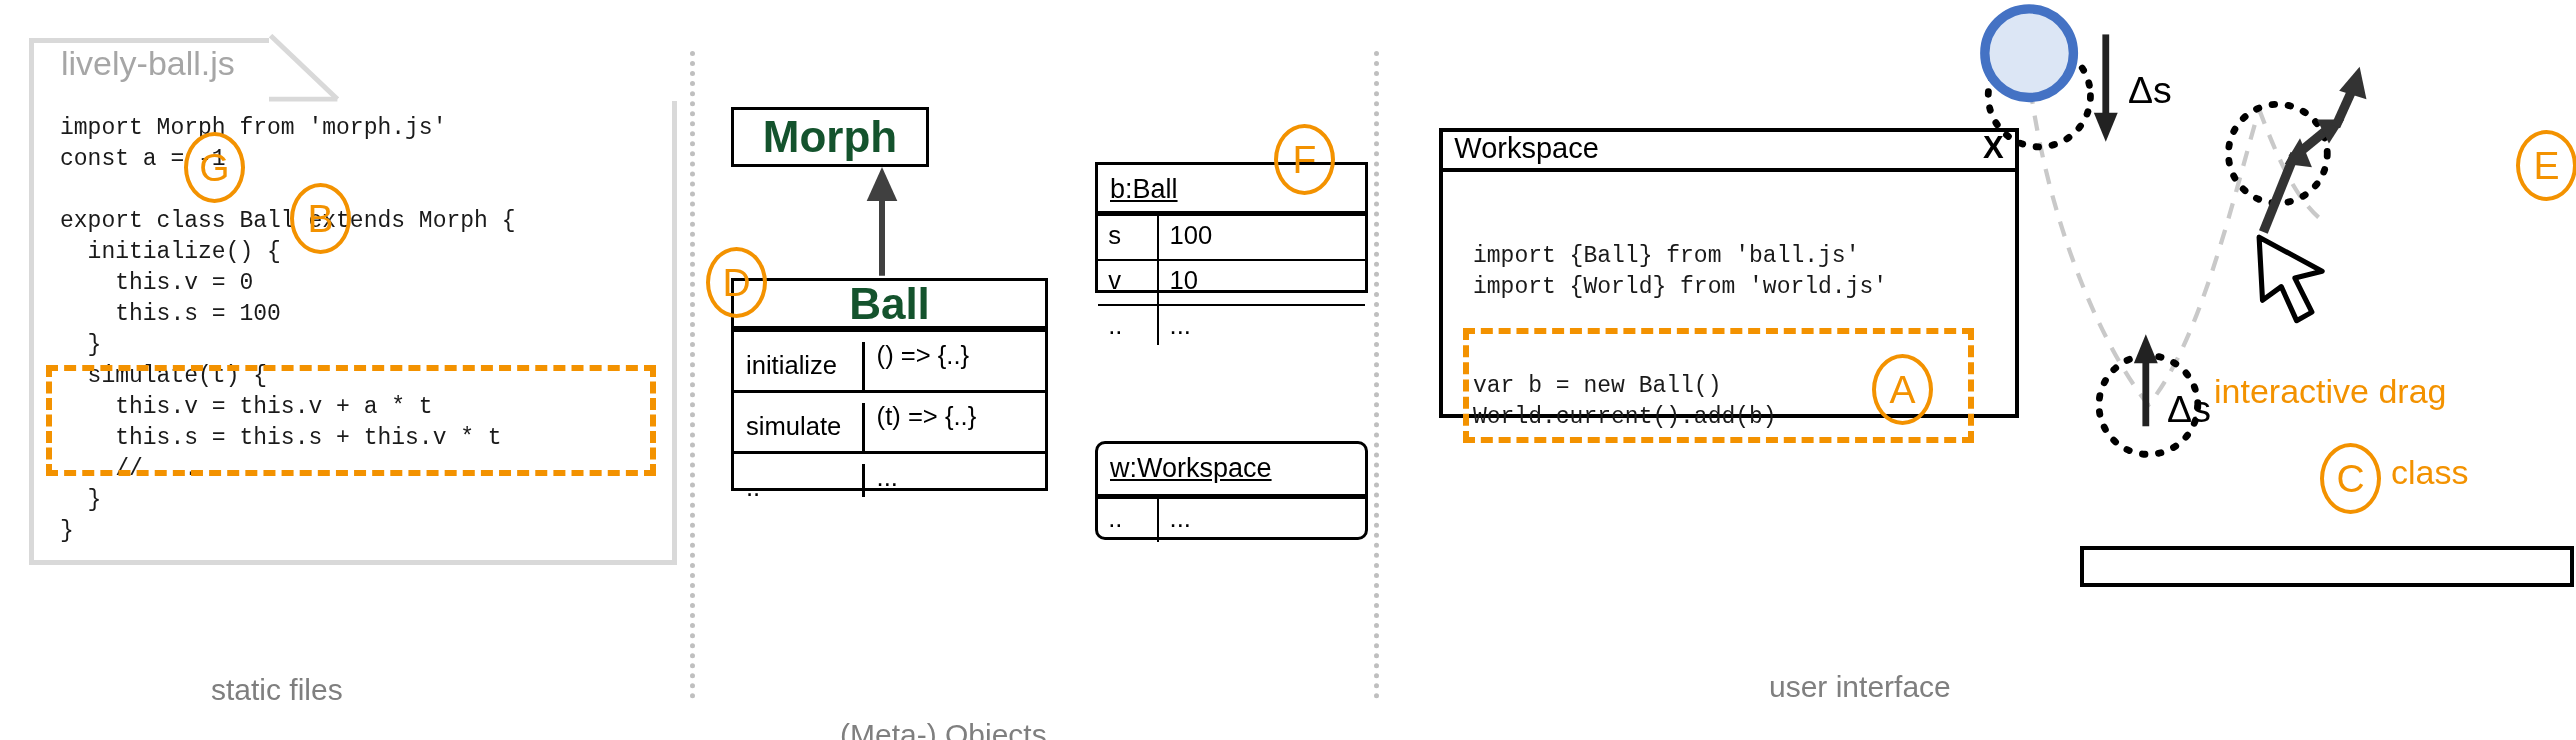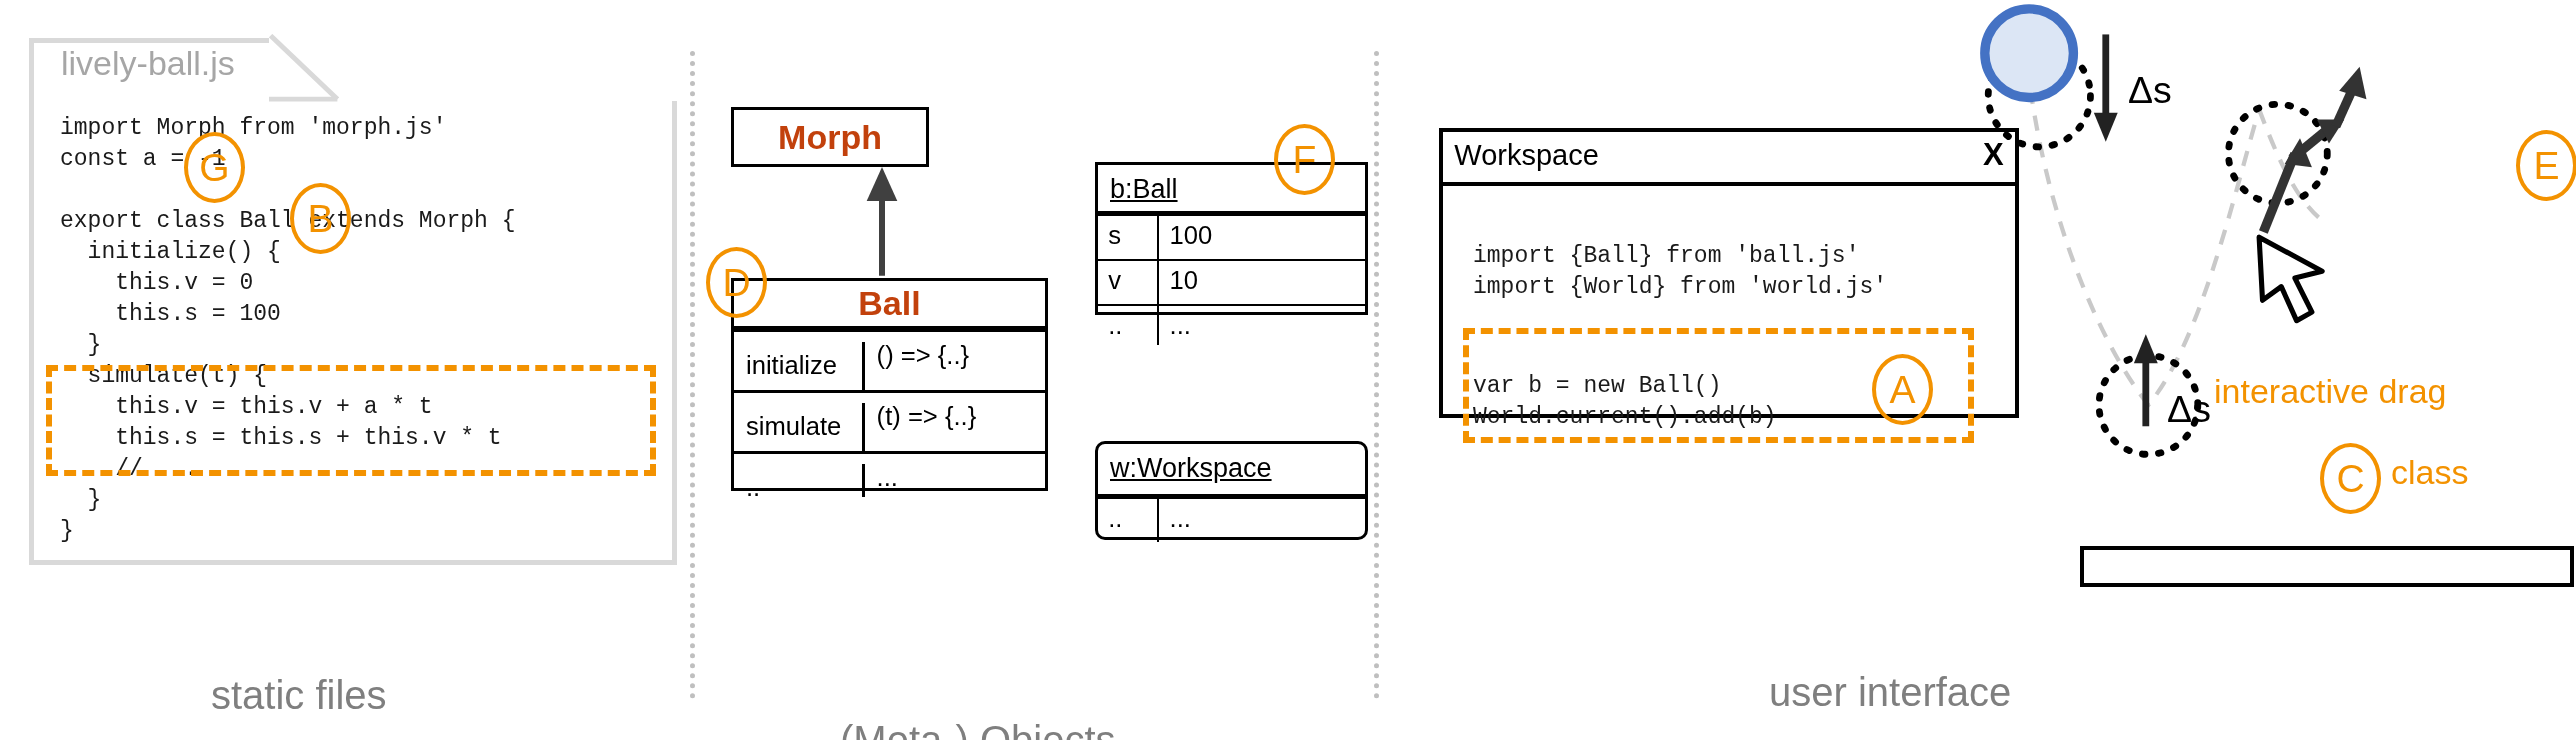--- a/index.html
+++ b/index.html
@@ -10,21 +10,21 @@
 
   
   .divider{
     position:absolute;top:51px;height:648px;width:0;
     border-left:5.1px dotted #bfbfbf;
   }
 
   
   .caption{
     position:absolute;
-    font-size:40px;color:#7f7f7f;
+    font-size:30px;color:#7f7f7f;
     font-family:"Liberation Sans", sans-serif;
     white-space:nowrap;
   }
   .doc-rightedge{
     position:absolute;left:672px;top:101px;width:0;height:464px;
     border-left:5.1px solid #d9d9d9;
   }
   .doc-topedge{
     position:absolute;left:29px;top:38px;width:244px;height:0;
     border-top:5.1px solid #d9d9d9;
@@ -74,21 +74,21 @@
   
   .uml-box{
     position:absolute;
     border:3.4px solid #000;
     background:#fff;
     box-sizing:border-box;
   }
   .uml-title{
     width:100%;height:100%;
     display:flex;align-items:center;justify-content:center;
-    font-weight:bold;font-size:34px;color:#c2410c;
+    font-weight:bold;font-size:44px;color:#14532d;
     font-family:"Liberation Sans", sans-serif;
   }
   .uml-row{
     display:flex;border-top:3.4px solid #000;
   }
   .uml-row:first-child{border-top:none;}
   .uml-cell{
     padding:8.5px 12px;font-size:25.6px;color:#000;
     font-family:"Liberation Sans", sans-serif;
     display:flex;align-items:flex-start;
@@ -108,21 +108,21 @@
   .obj-row:first-of-type{border-top:none;}
   .obj-cell{padding:5.1px 10.2px;font-size:25.6px;box-sizing:border-box;
             font-family:"Liberation Sans", sans-serif;}
   .obj-cell.k{width:23%;border-right:2.6px solid #000;}
   .obj-cell.v{width:77%;}
   .win-body{
     position:absolute;left:1439px;top:128px;width:580px;height:290px;
     border:4.3px solid #000;background:#fff;box-sizing:border-box;
   }
   .win-titlebar{
-    position:absolute;left:1439px;top:128px;width:580px;height:58px;
+    position:absolute;left:1439px;top:128px;width:580px;height:44px;
     border-bottom:4.3px solid #000;box-sizing:border-box;
     display:flex;align-items:center;justify-content:space-between;
     padding:0 15.3px;
   }
   .win-title{font-size:29px;color:#000;font-family:"Liberation Sans", sans-serif;}
   .win-close{font-size:31px;font-weight:bold;color:#000;
              font-family:"Liberation Sans", sans-serif;}
   #ws-code{left:1473px;top:201px;margin-top:40px;}
   #ws-code2{left:1473px;top:348px;}
 
@@ -190,21 +190,21 @@
     <div class="uml-cell right">(t) =&gt; {..}</div>
   </div>
   <div class="uml-row" style="height:43px;">
     <div class="uml-cell left">..</div>
     <div class="uml-cell right">...</div>
   </div>
 </div>
 
 <div class="badge badge-lg" style="left:706px;top:247px;">D</div>
 
-<div class="uml-box" style="left:1095px;top:162px;width:273px;height:153px;">
+<div class="uml-box" style="left:1095px;top:162px;width:273px;height:131px;">
   <div class="obj-head" style="height:49px;">
     <span>b:Ball</span>
   </div>
   <div class="obj-row" style="height:43px;">
     <div class="obj-cell k">s</div>
     <div class="obj-cell v">100</div>
   </div>
   <div class="obj-row" style="height:43px;">
     <div class="obj-cell k">v</div>
     <div class="obj-cell v">10</div>

